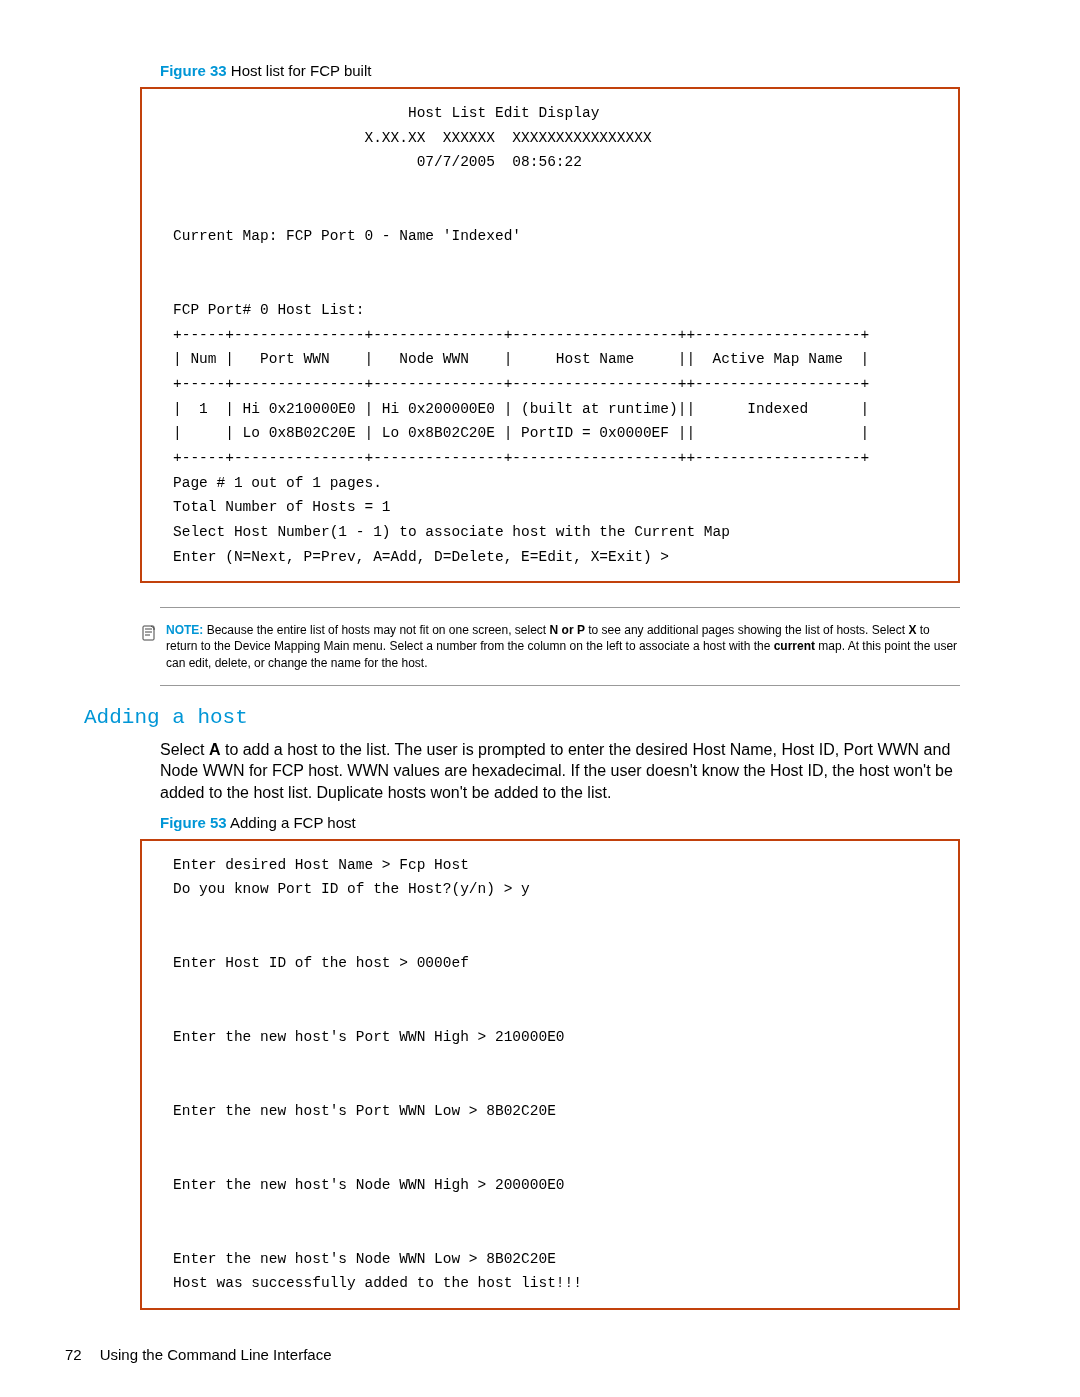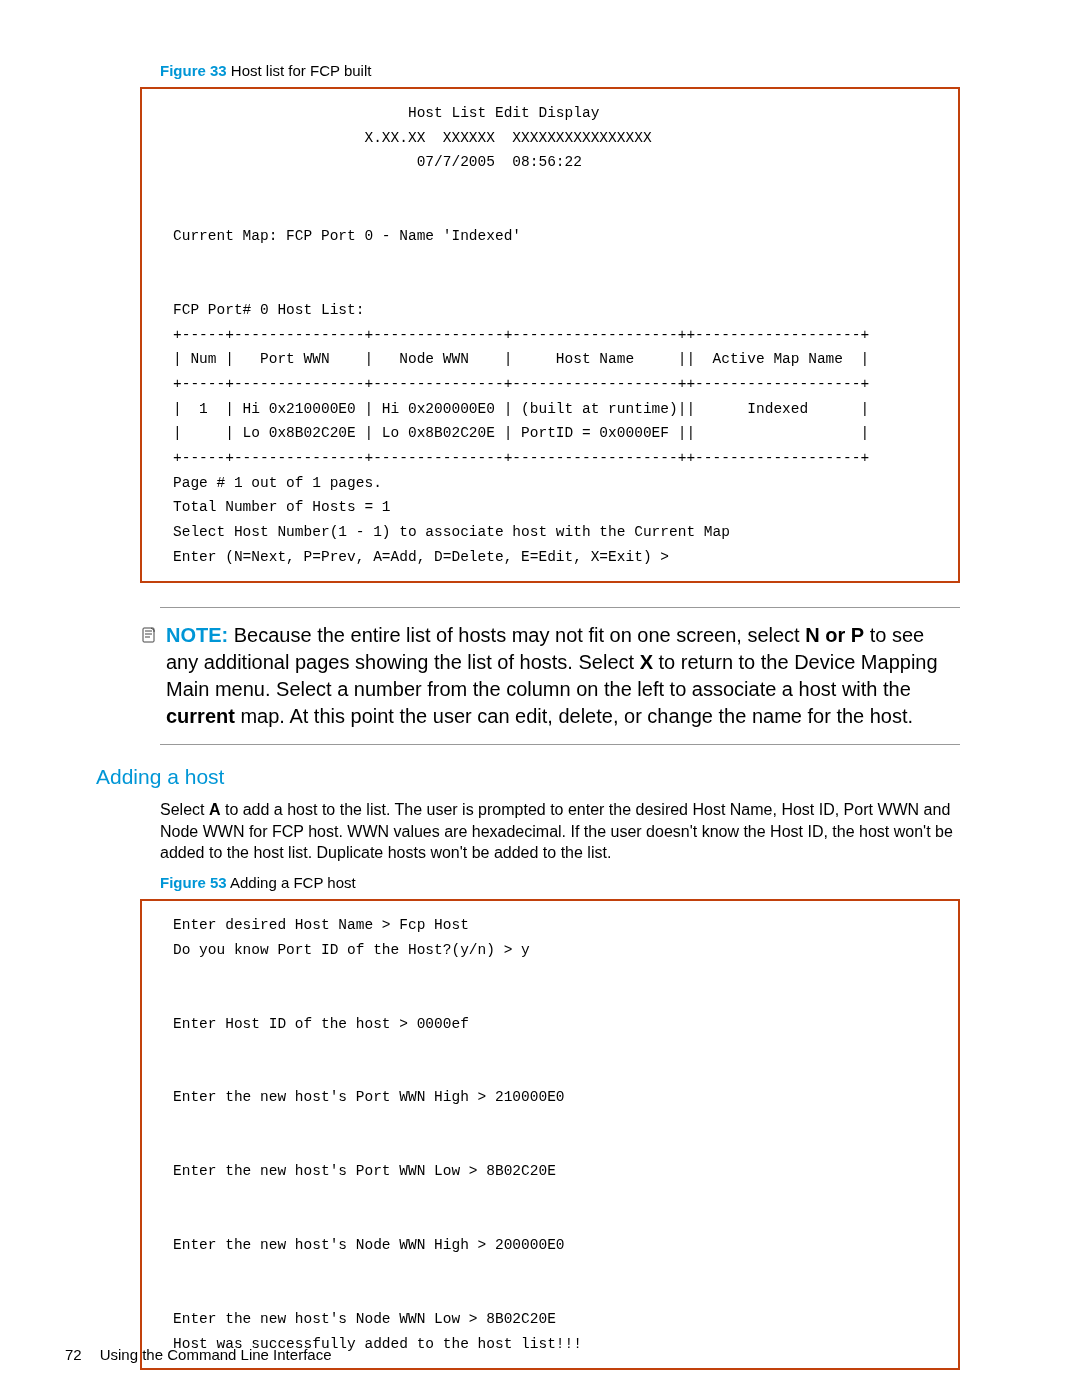--- a/index.html
+++ b/index.html
@@ -47,39 +47,40 @@
   .code-box.second {
     margin-left: 60px;
   }
   .hr {
     border: none;
     border-top: 1px solid #999;
     margin: 14px 0 14px 80px;
   }
   .note-block {
     margin-left: 60px;
-    font-size: 20px;
+    font-size: 12px;
     line-height: 1.35;
     display: flex;
     gap: 8px;
   }
   .note-icon {
     width: 18px;
     flex-shrink: 0;
     margin-top: 2px;
   }
   .note-label {
     color: #0096d6;
     font-weight: bold;
   }
   .section-h {
     color: #0096d6;
     font-size: 21px;
     font-weight: normal;
-    margin: 20px 0 10px 16px;
+    margin: 20px 0 10px 4px;
+    font-family: Liberation Mono, monospace;
   }
   .footer {
     position: absolute;
     bottom: 34px;
     left: 65px;
     font-size: 15px;
   }
   .footer .page-no {
     margin-right: 18px;
   }

